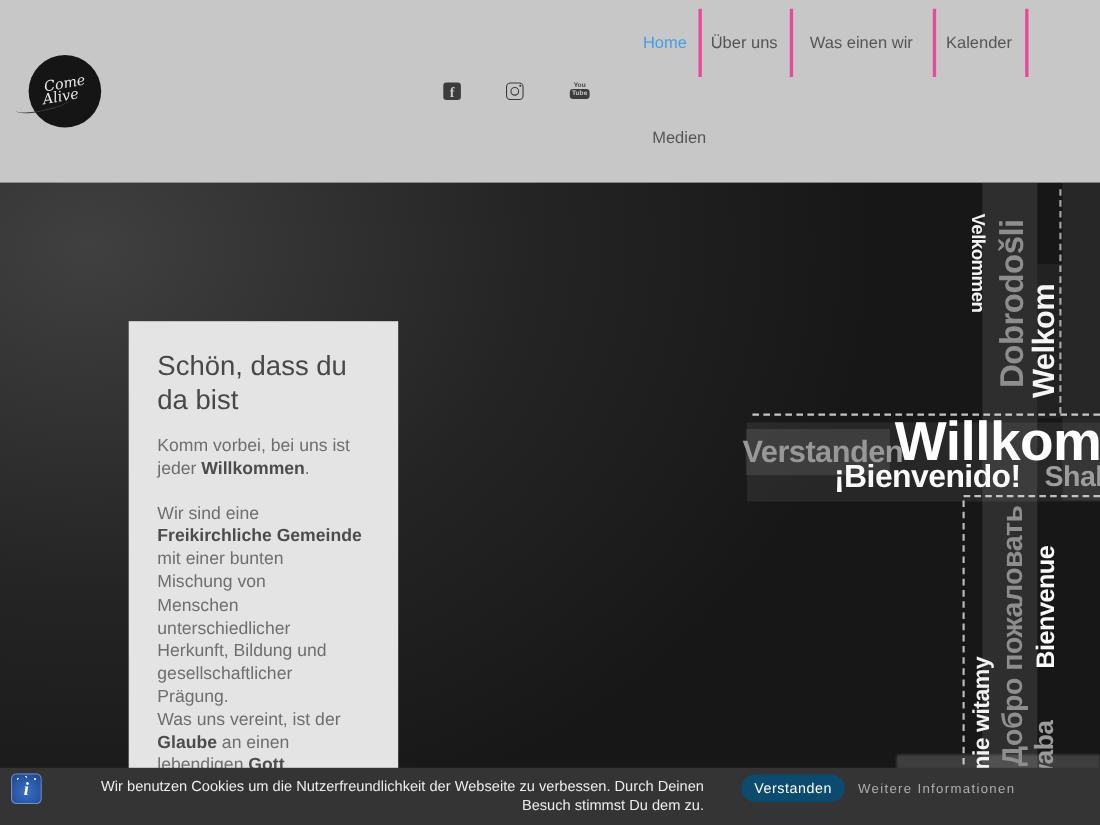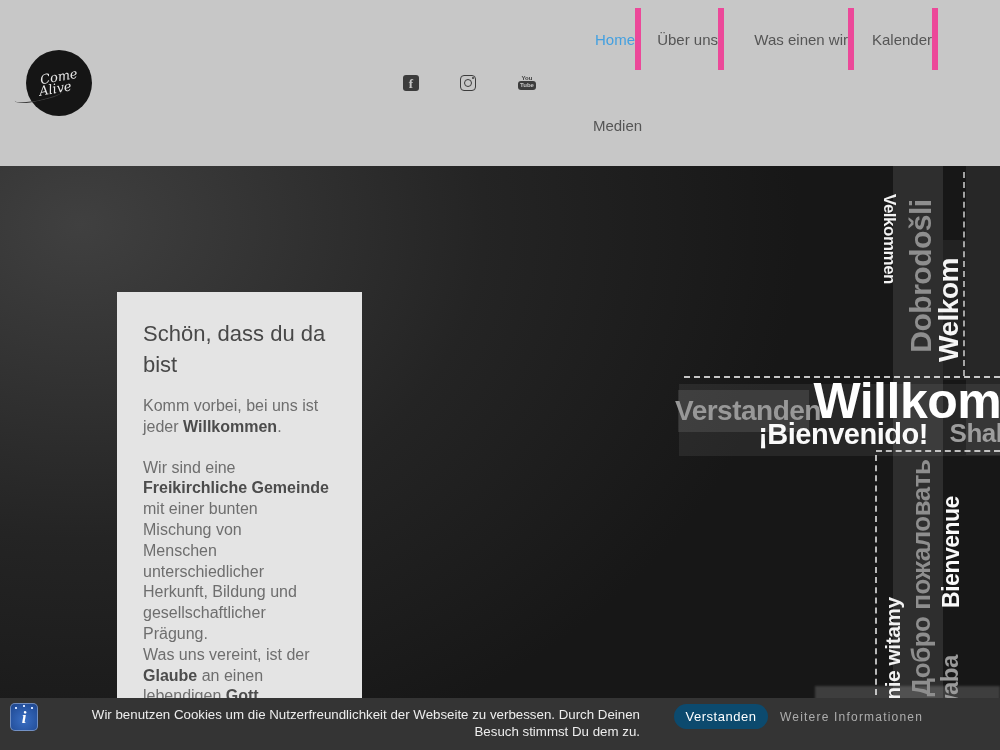--- a/index.html
+++ b/index.html
@@ -27,21 +27,21 @@
   .ig{left:59px;width:14px;height:14px;border:1.6px solid #3c3c3c;border-radius:4px;}
   .ig .lens{position:absolute;left:3px;top:3px;width:6px;height:6px;border:1.4px solid #3c3c3c;border-radius:50%;}
   .ig .dot{position:absolute;right:1px;top:1px;width:2px;height:2px;background:#3c3c3c;border-radius:50%;}
   .yt{left:117px;width:18px;text-align:center;}
   .yt .you{font-size:6px;font-weight:bold;color:#3c3c3c;line-height:6px;}
   .yt .tube{font-size:6px;font-weight:bold;color:#c7c7c7;background:#3c3c3c;
             border-radius:3px;line-height:9px;padding:0 1px;}
   
   .nav-item{position:absolute;display:flex;align-items:center;justify-content:center;
         height:62px;top:8px;font-size:15px;color:#555;cursor:pointer;}
-  .nav-sep{border-right:6px solid #ec4899;justify-content:flex-end;}
+  .nav-sep{border-right:3px solid #ec4899;}
   .nav-item.active span{color:#44a0e0;}
   .n1{left:574px;width:61px;}
   .n2{left:635px;width:83px;}
   .n3{left:718px;width:130px;}
   .n4{left:848px;width:84px;}
   .n5{left:574px;width:87px;top:94px;}
 
   
   .hero{position:absolute;left:0;top:166px;width:1000px;height:584px;overflow:hidden;
         background:radial-gradient(ellipse 900px 700px at 8% 10%, #404040 0%, #242424 45%, #171717 80%);}
@@ -56,21 +56,21 @@
   .dh1{left:684px;top:210px;width:316px;border-top:2px dashed rgba(255,255,255,0.75);}
   .dh2{left:876px;top:284px;width:124px;border-top:2px dashed rgba(255,255,255,0.7);}
   .dv1{left:963px;top:6px;height:204px;border-left:2px dashed rgba(255,255,255,0.6);}
   .dv2{left:875px;top:289px;height:240px;border-left:2px dashed rgba(255,255,255,0.7);}
   .cloud-word{position:absolute;white-space:nowrap;font-weight:bold;letter-spacing:-0.5px;
         transform-origin:center center;pointer-events:none;}
 
   
   .card{position:absolute;left:117px;top:126px;width:245px;height:420px;background:#e4e4e4;
         box-sizing:border-box;padding:26px;}
-  .card h1{margin:0;font-size:22px;font-weight:400;color:#484848;line-height:31px;width:195px;}
+  .card h1{margin:0;font-size:25px;font-weight:400;color:#484848;line-height:31px;width:195px;}
   .card p{margin:16px 0 0 0;font-size:16px;line-height:20.8px;color:#6e6e6e;white-space:pre-line;}
   .card p + p{margin-top:20px;}
   .card p b{color:#4c4c4c;}
 
   
   .cookie{position:absolute;left:0;top:698px;width:1000px;height:52px;background:#343434;}
   .cookie-icon{position:absolute;left:10px;top:5px;width:28px;height:28px;border-radius:5px;
         background:radial-gradient(circle at 50% 60%, #3a6fc4 0%, #24509c 70%, #1c4084 100%);
         color:#fff;text-align:center;font-family:"Liberation Serif",serif;font-style:italic;
         font-weight:bold;font-size:17px;line-height:30px;box-shadow:inset 0 0 0 1px rgba(255,255,255,0.35);}

